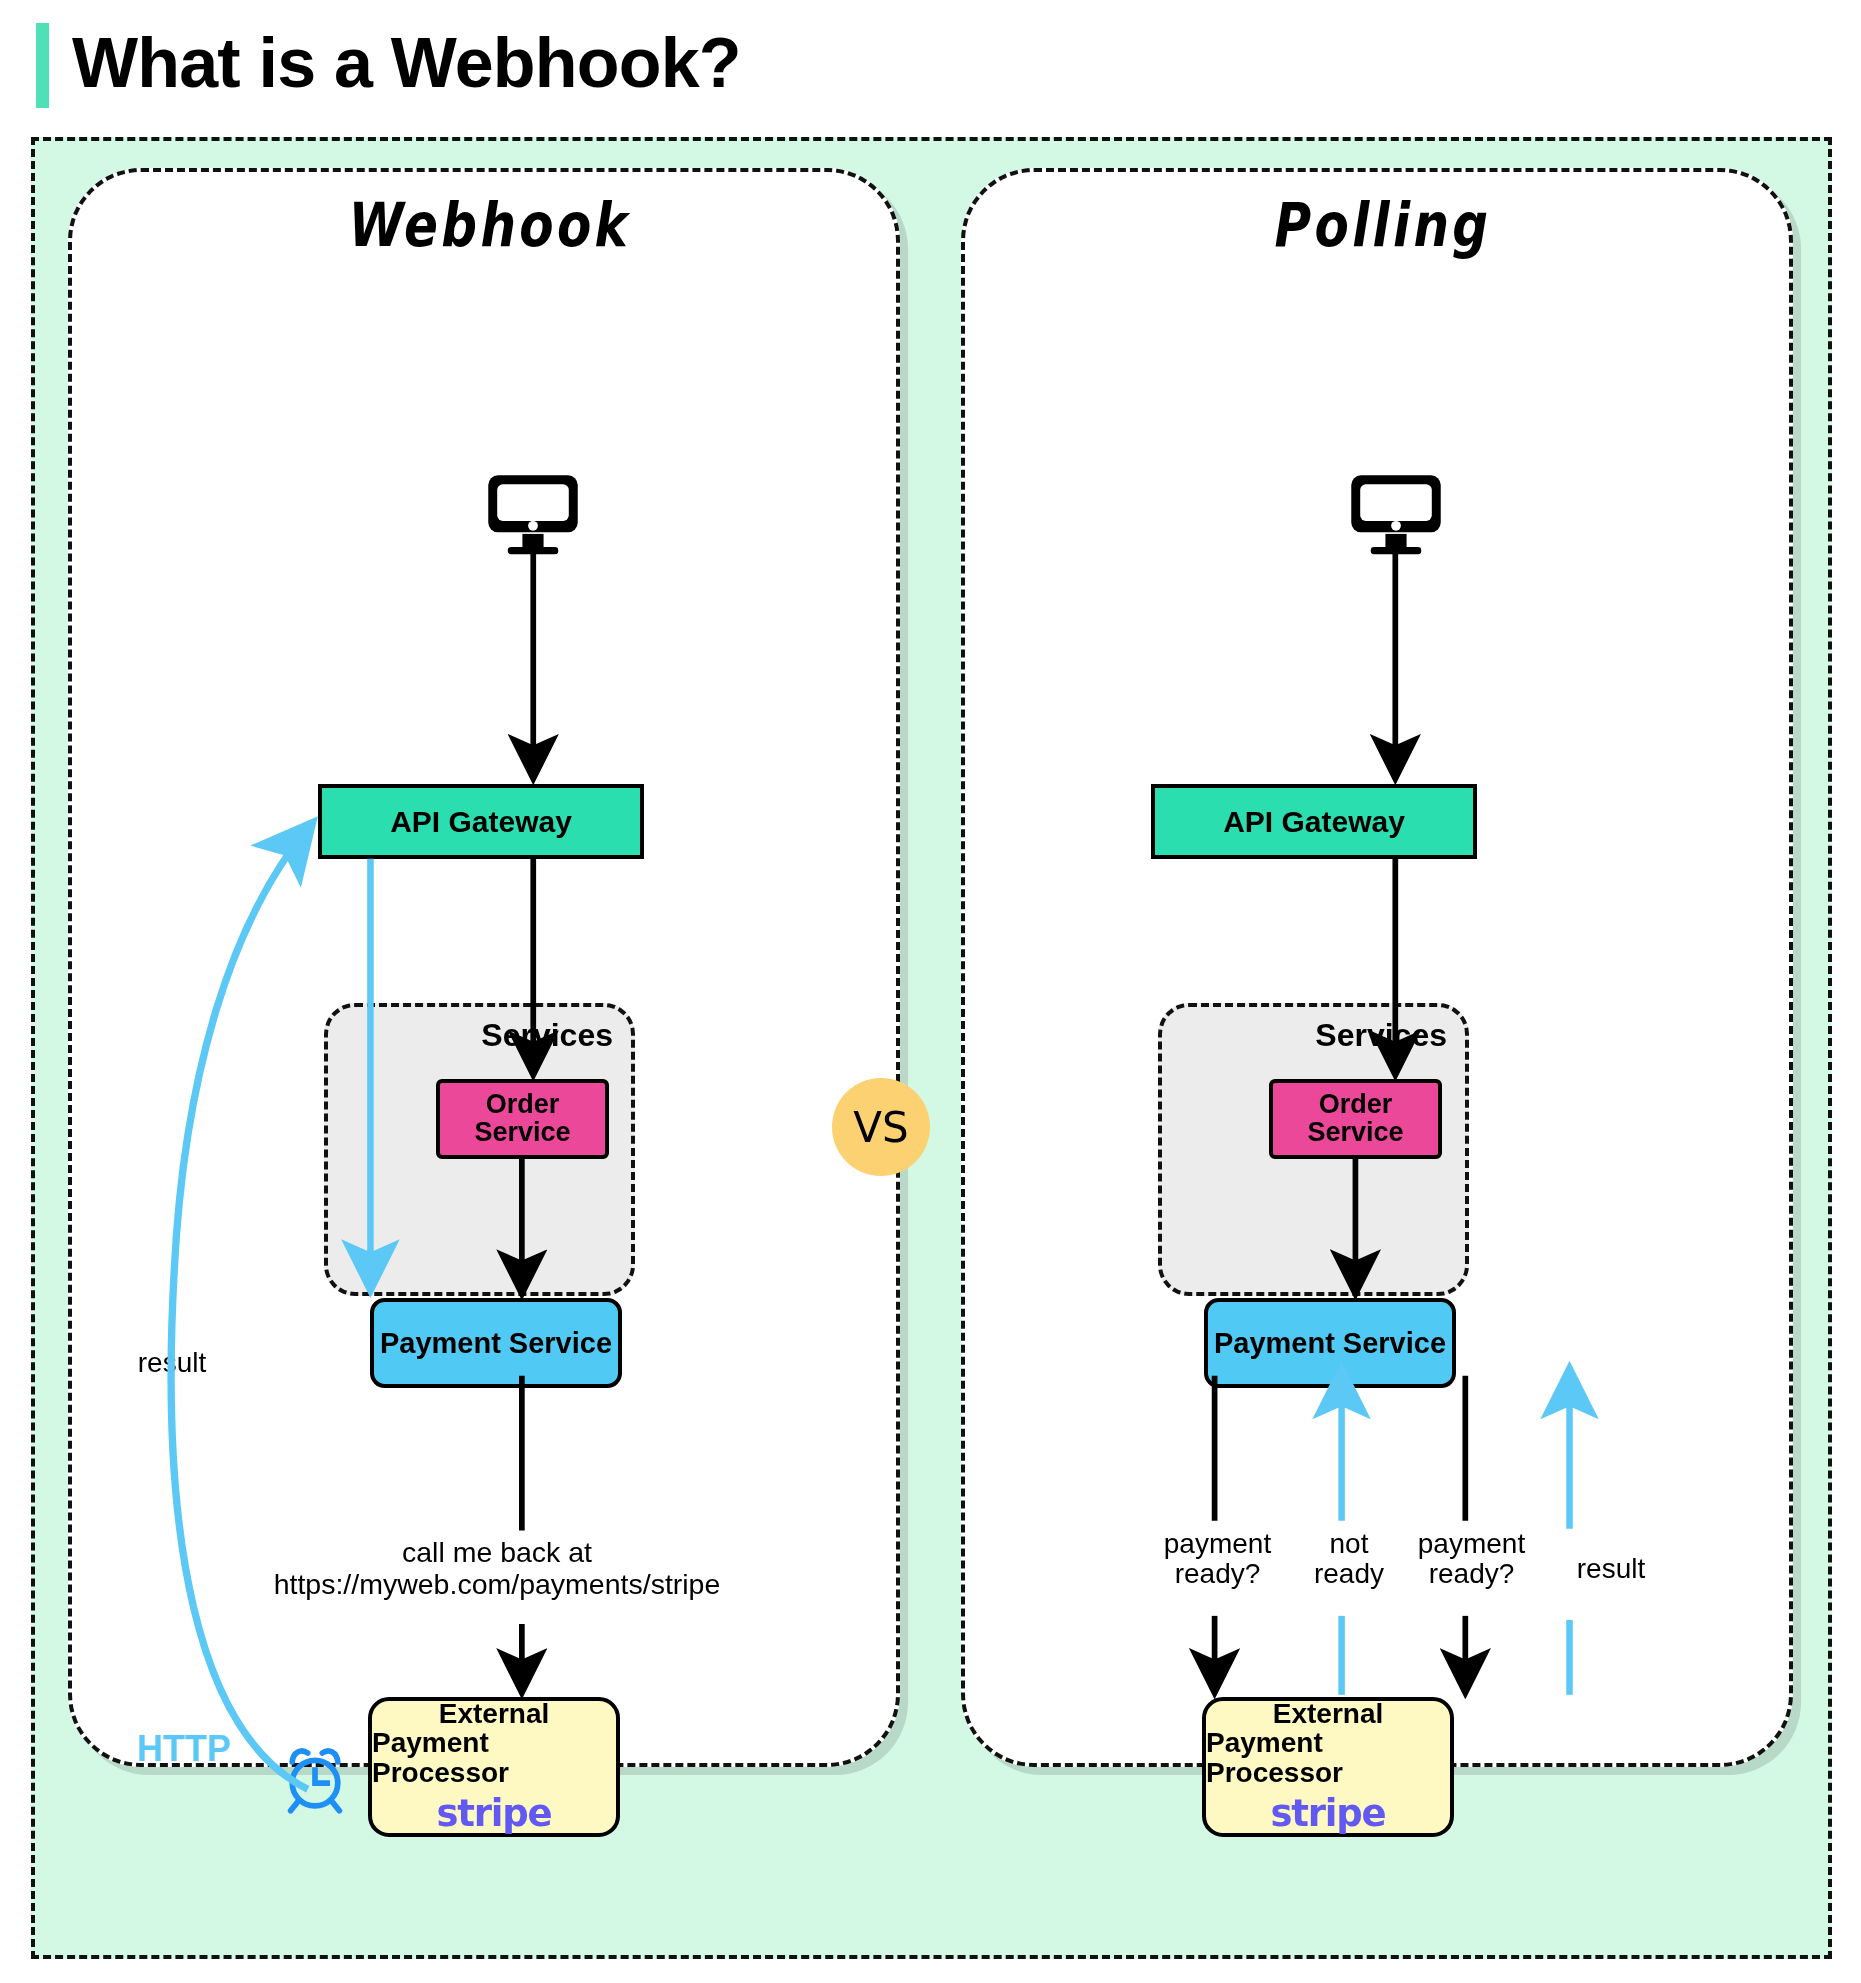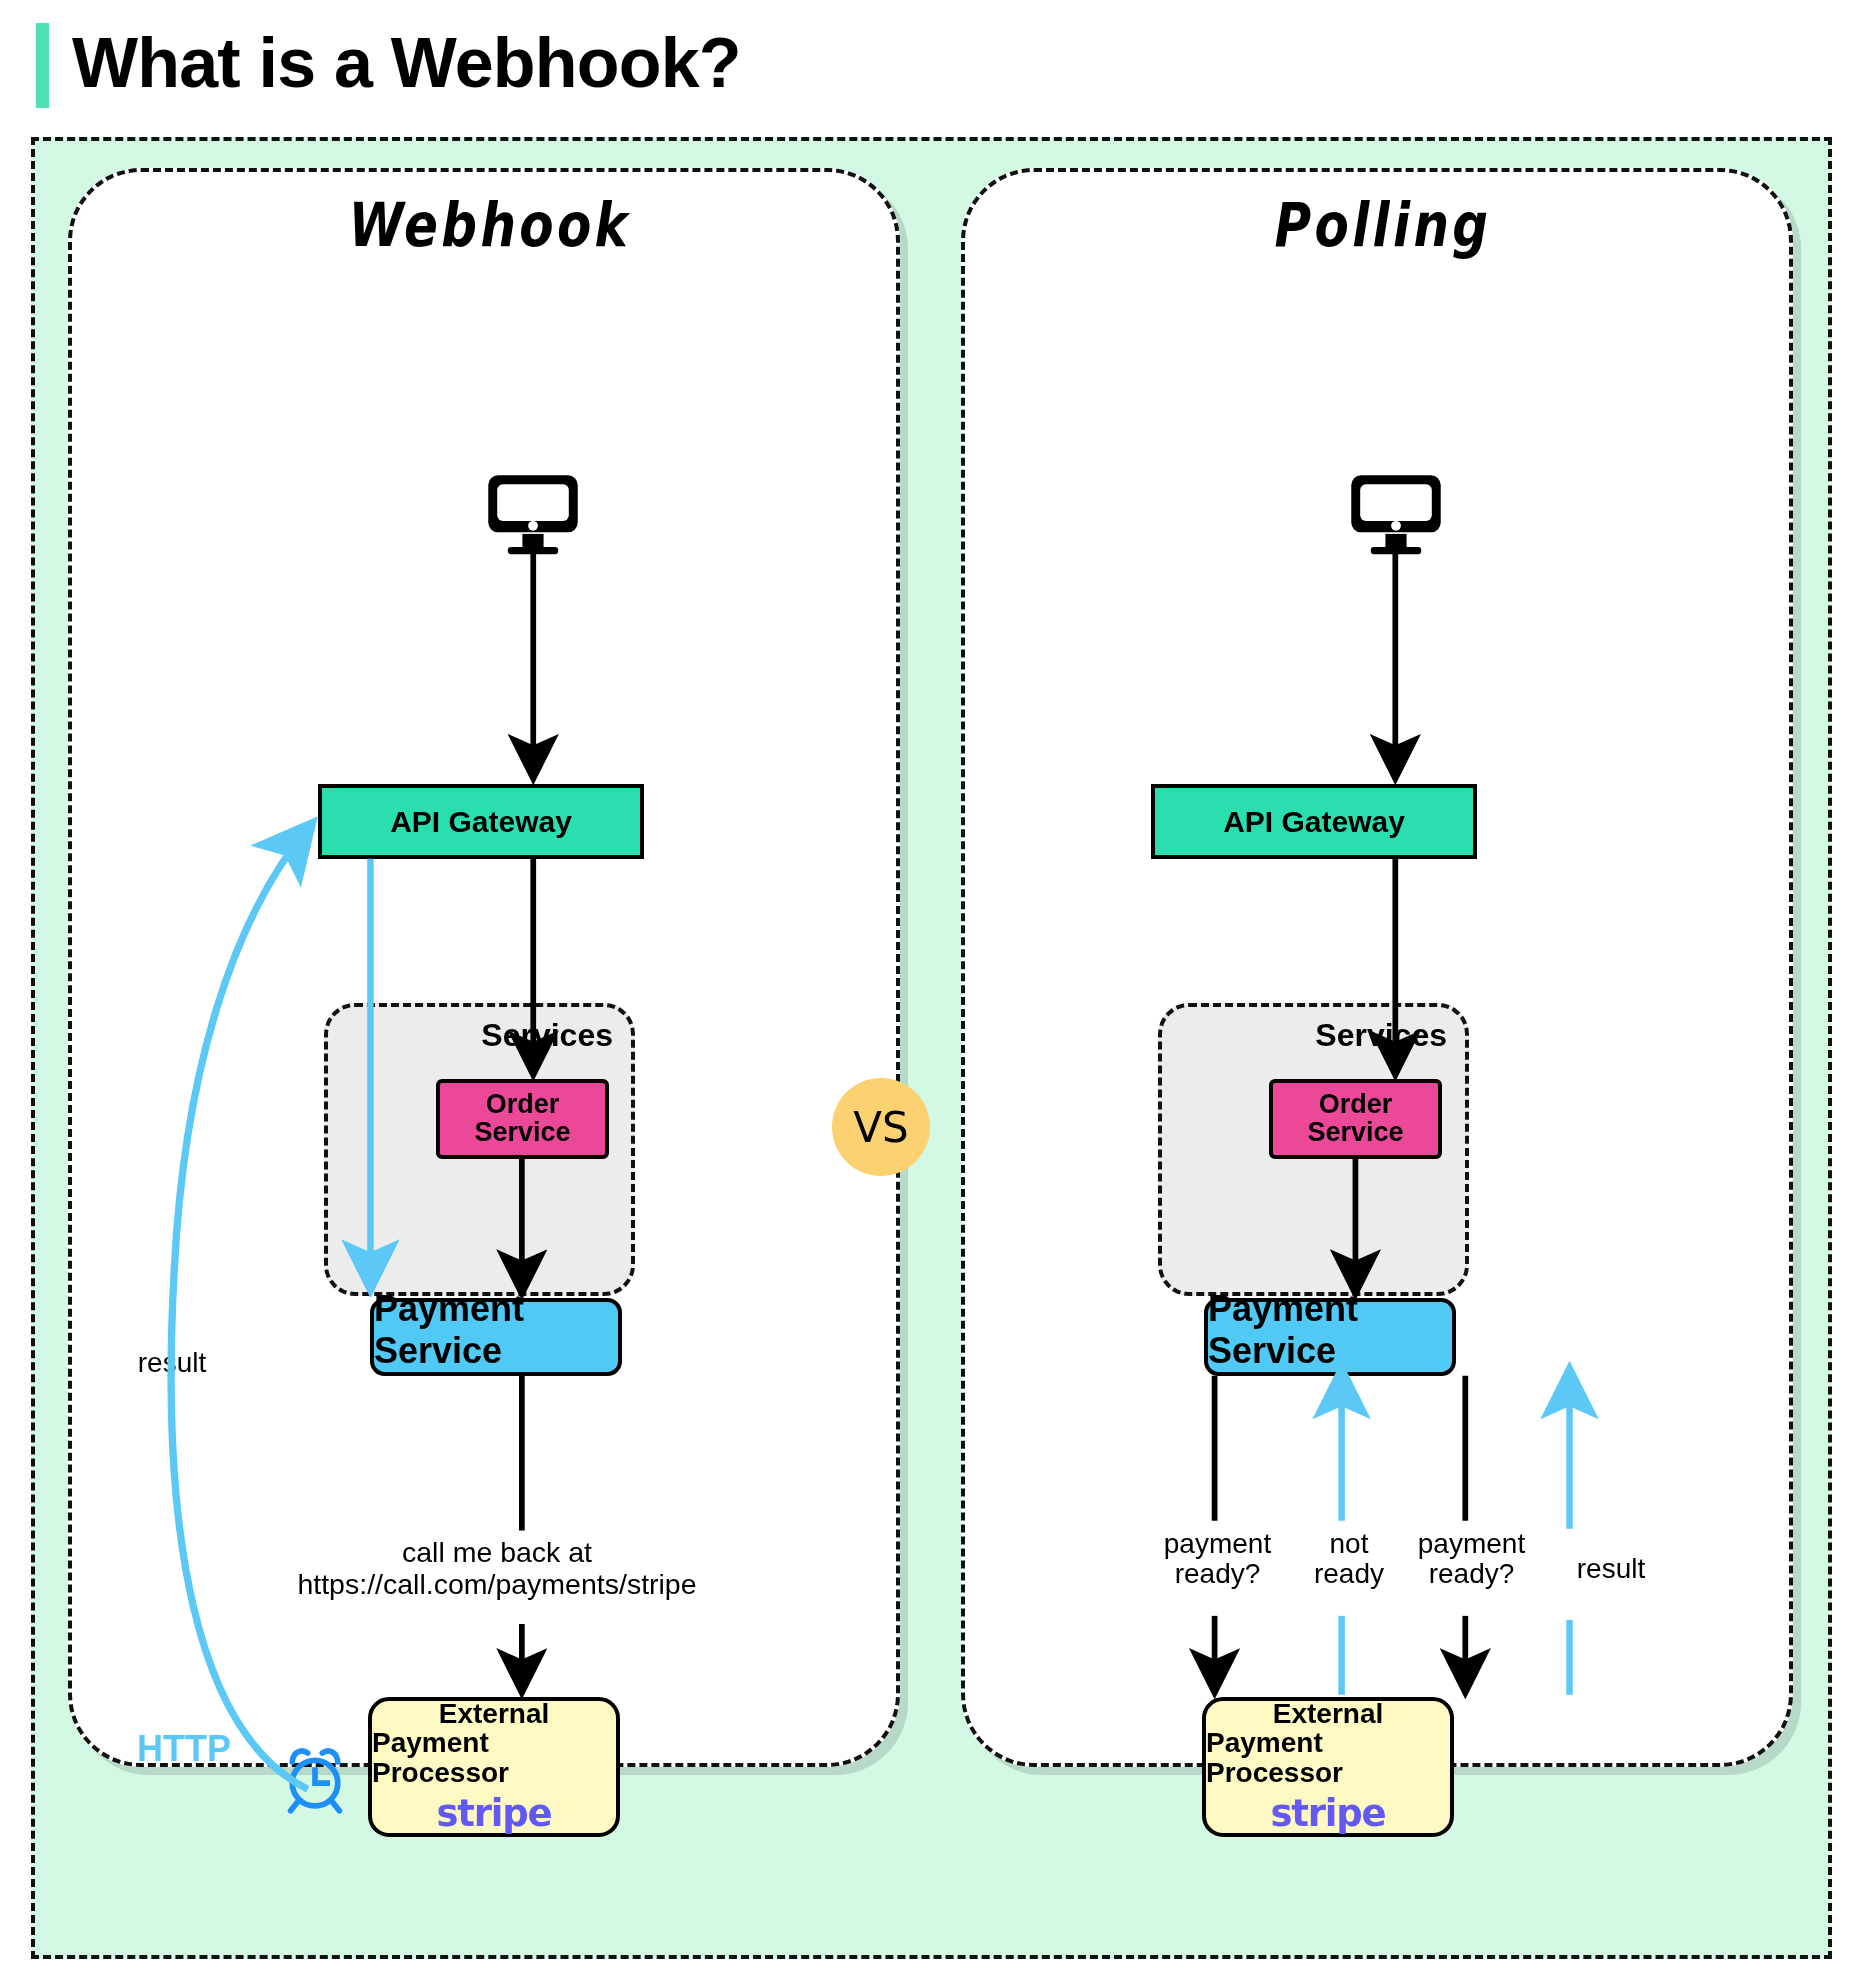--- a/index.html
+++ b/index.html
@@ -37,23 +37,23 @@
   .monitor{width:96px;height:88px;}
   .gw-box{position:absolute;width:326px;height:75px;background:#2BDEB0;border:4.1px solid #000;
     box-sizing:border-box;display:flex;align-items:center;justify-content:center;
     font-size:30px;font-weight:bold;color:#000;}
   .svc-group{position:absolute;width:311px;height:293px;background:#ECECEC;
     border:4.1px dashed #111;border-radius:31px;box-sizing:border-box;}
   .svc-group-label{position:absolute;right:18px;top:9.8px;font-size:32px;font-weight:bold;color:#000;}
   .order-box{position:absolute;width:173px;height:80px;background:#ec4899;border:4.1px solid #000;
     border-radius:6px;box-sizing:border-box;display:flex;flex-direction:column;
     align-items:center;justify-content:center;font-size:27px;font-weight:bold;line-height:1.02;}
-  .pay-box{position:absolute;width:252px;height:78px;background:#51C9F5;border:4.1px solid #000;
-    border-radius:14.7px;box-sizing:border-box;display:flex;align-items:flex-end;justify-content:center;
-    font-size:36px;font-weight:bold;color:#000;}
+  .pay-box{position:absolute;width:252px;height:90px;background:#51C9F5;border:4.1px solid #000;
+    border-radius:14.7px;box-sizing:border-box;display:flex;align-items:center;justify-content:center;
+    font-size:29px;font-weight:bold;color:#000;}
   .ext-box{position:absolute;width:252px;height:140px;background:#fef9c3;border:4.1px solid #000;
     border-radius:21px;box-sizing:border-box;display:flex;flex-direction:column;
     align-items:center;justify-content:center;}
   .ext-line{font-size:28px;font-weight:bold;line-height:1.05;color:#000;}
   .stripe-logo{font-size:37px;font-weight:bold;color:#6159F2;letter-spacing:-1.2px;margin-top:4.9px;
     font-family:"DejaVu Sans",sans-serif;}
 
   
   #vs-badge{position:absolute;left:832px;top:1078px;width:98px;height:98px;border-radius:49px;
     background:#FBD171;display:flex;align-items:center;justify-content:center;
@@ -112,21 +112,21 @@
 </div>
 
 <div class="ext-box" style="left:368px;top:1697px;">
   <div class="ext-line">External</div>
   <div class="ext-line">Payment Processor</div>
   <div class="stripe-logo">stripe</div>
 </div>
 
 <div class="lbl-red" style="left:269px;top:1537px;width:456px;">
   <div>call me back at</div>
-  <div>https://call.com/payments/stripe</div>
+  <div>https://myweb.com/payments/stripe</div>
 </div>
 
 <div class="lbl" style="left:111px;top:1348px;width:122px;">result</div>
 
 <div class="lbl-http" style="left:137px;top:1728px;">HTTP</div>
 
 <div class="abs" style="left:283px;top:1744px;">
   <svg width="64" height="70" viewBox="0 0 78 86">
     <circle cx="39" cy="48" r="28" fill="none" stroke="#1E90F5" stroke-width="7"></circle>
     <path d="M11 22 C12 10 22 5 30 11" fill="none" stroke="#1E90F5" stroke-width="7" stroke-linecap="round"></path>

